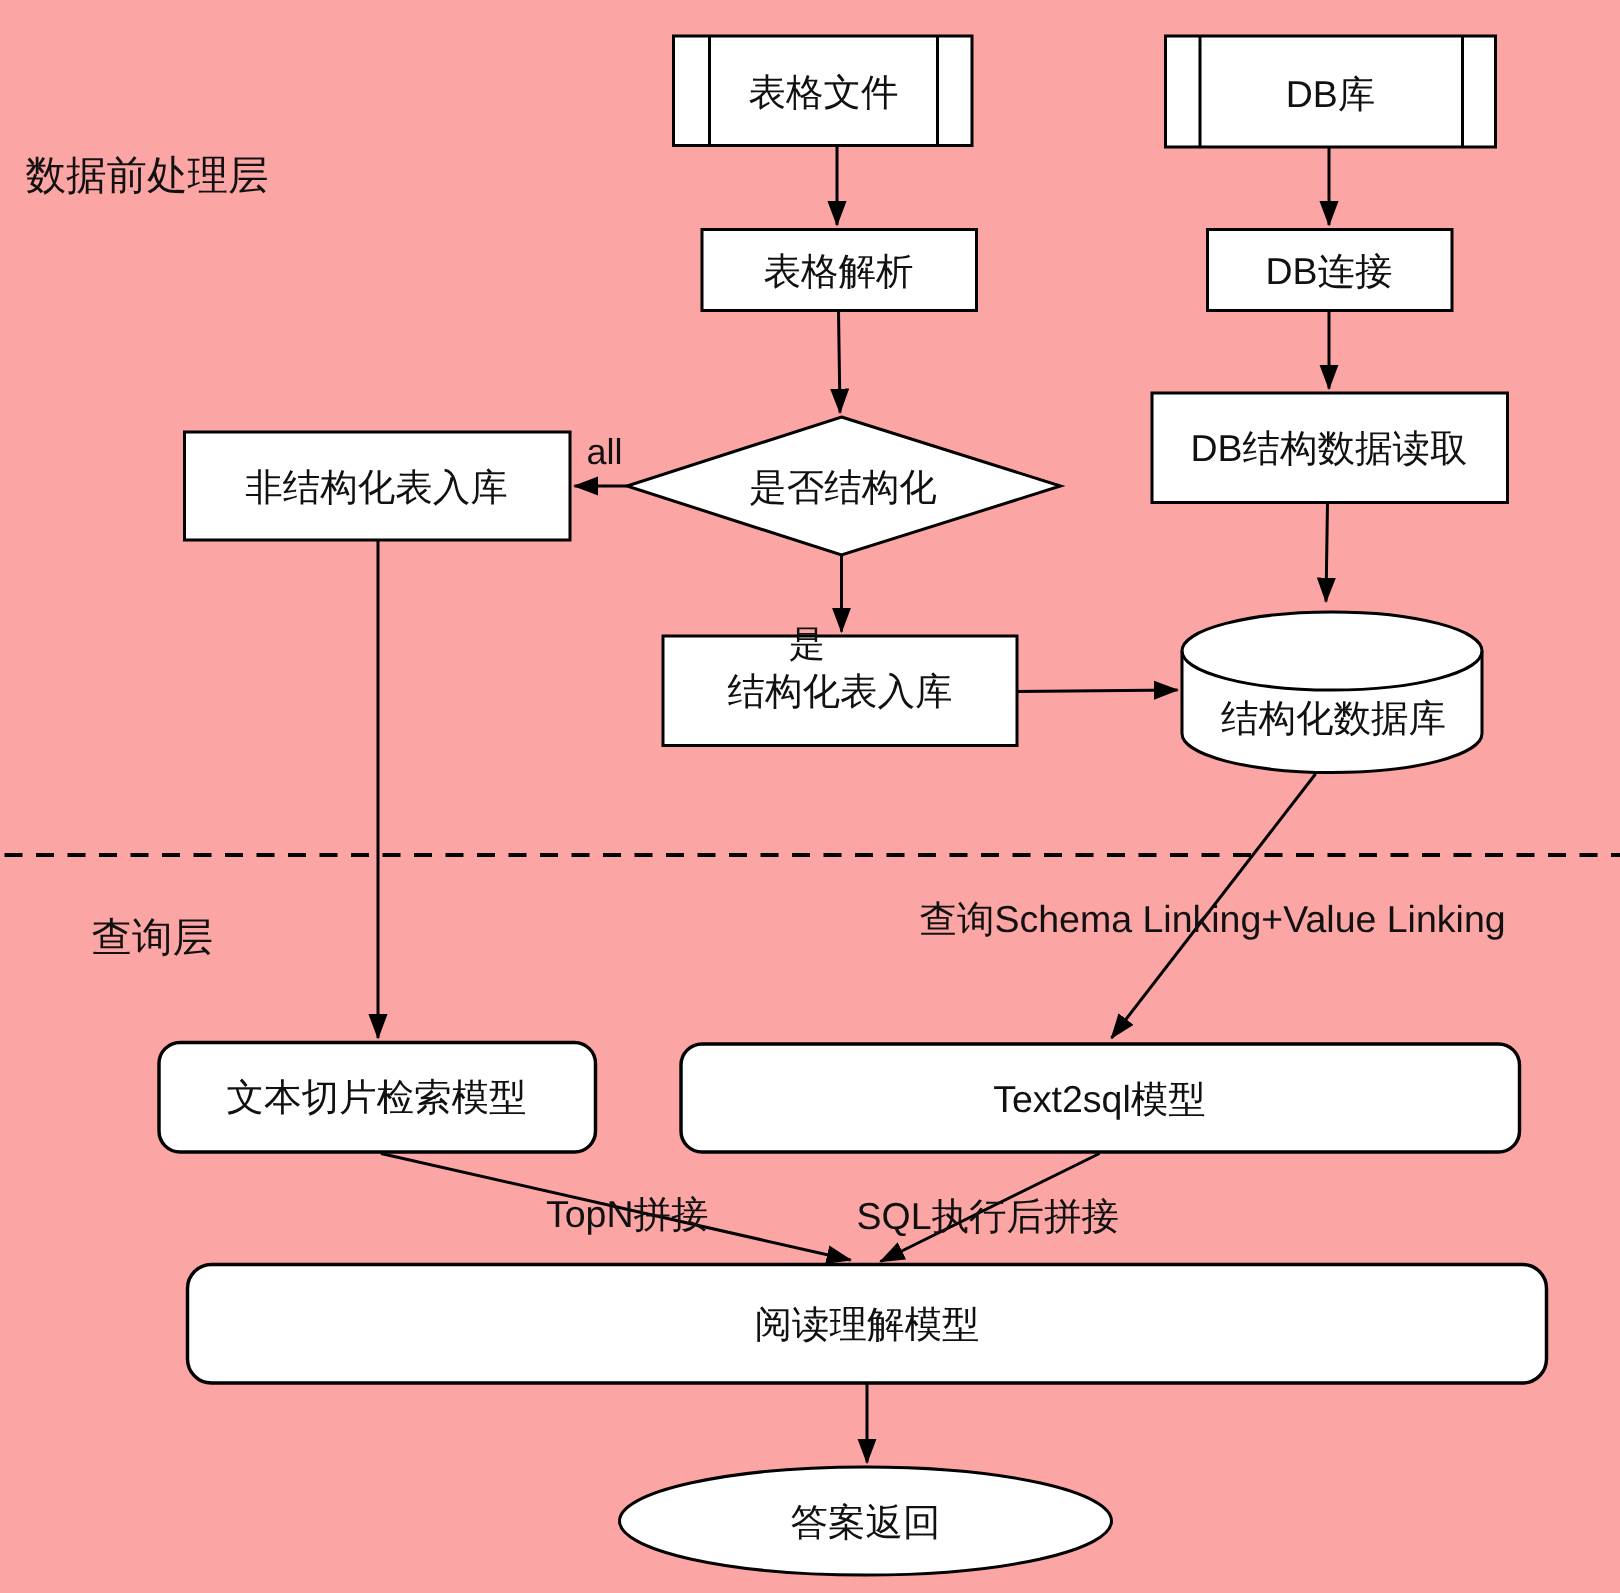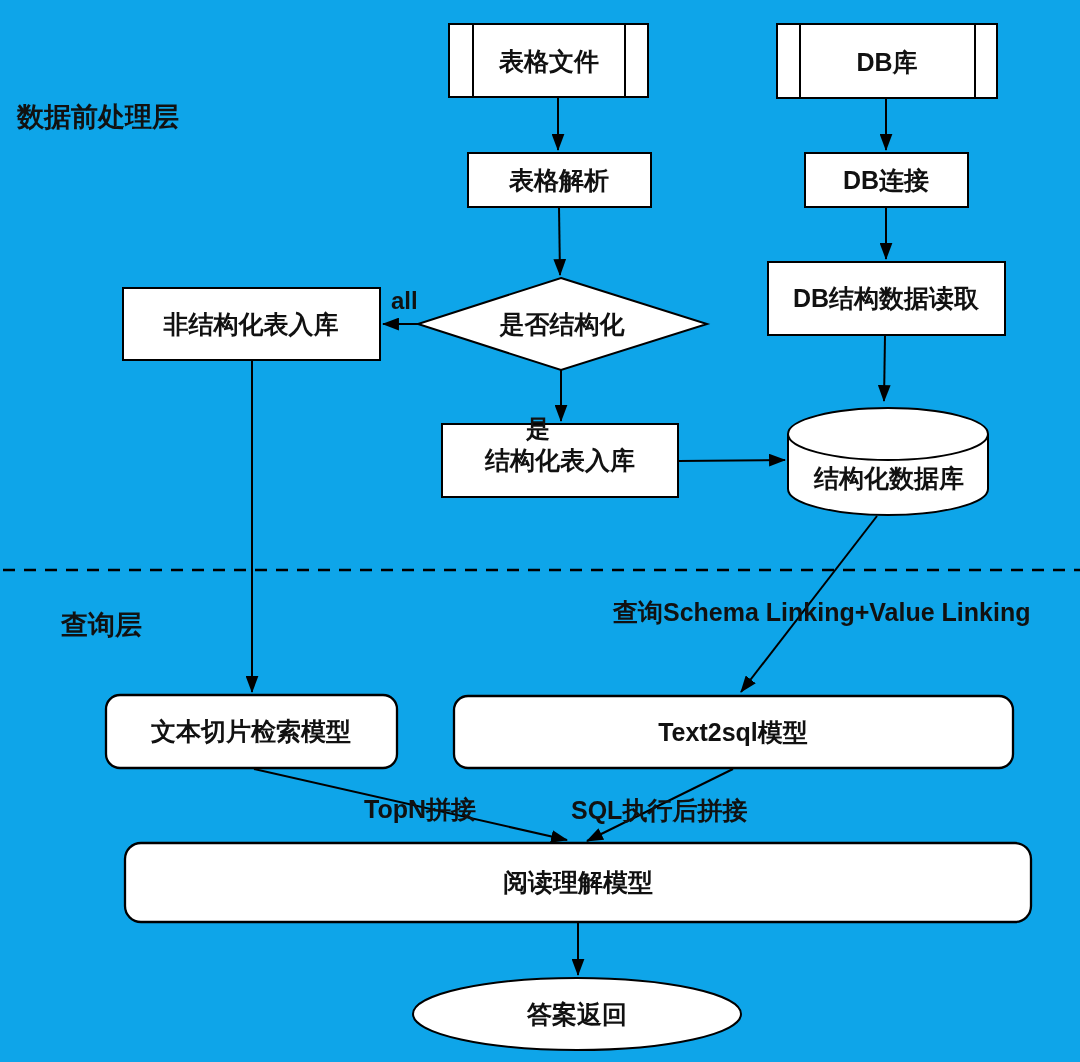--- a/index.html
+++ b/index.html
@@ -4,23 +4,22 @@
 <style>
   html, body {
     margin: 0;
     padding: 0;
     background: #ffffff;
   }
   .canvas-wrap {
     position: relative;
     width: 1080px;
     height: 1062px;
-    background: #0ea5e9;
+    background: #fca5a5;
     font-family: "Liberation Sans", "DejaVu Sans", sans-serif;
-    font-weight: bold;
   }
   svg {
     display: block;
   }
   .shape {
     fill: #ffffff;
     stroke: #000000;
     stroke-width: 2;
   }
   .shape-thick {

